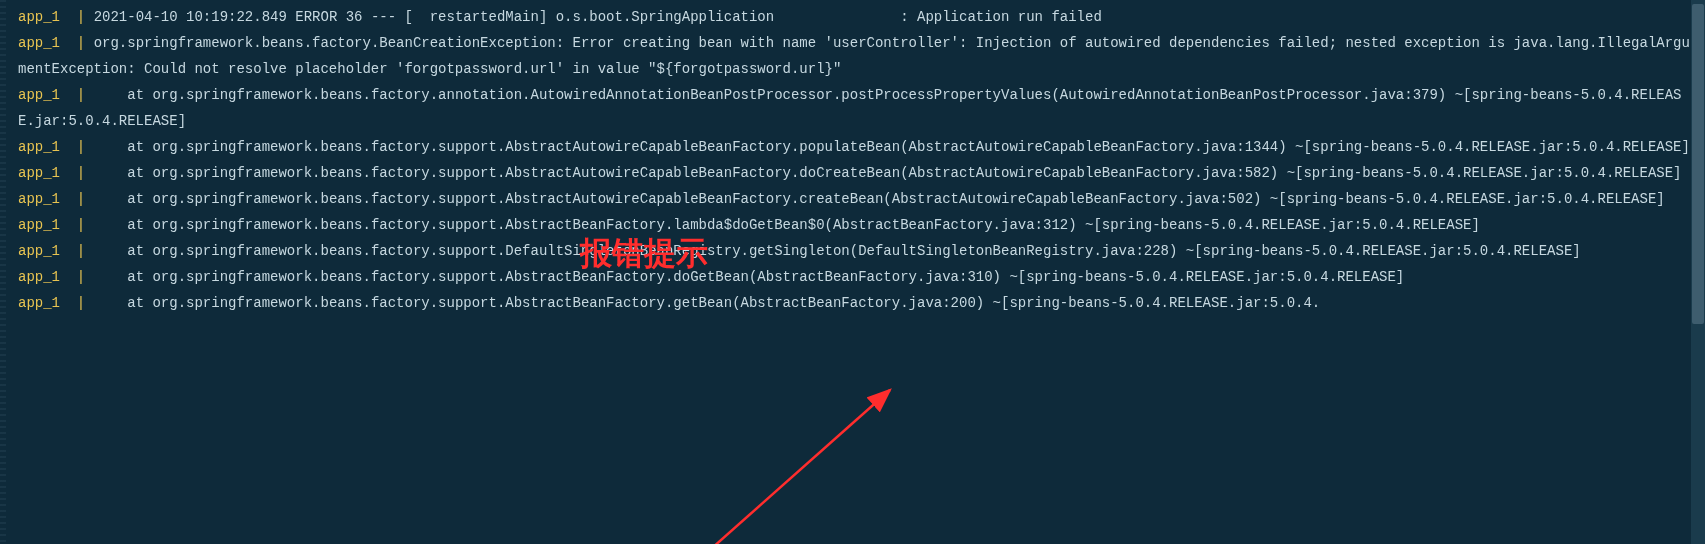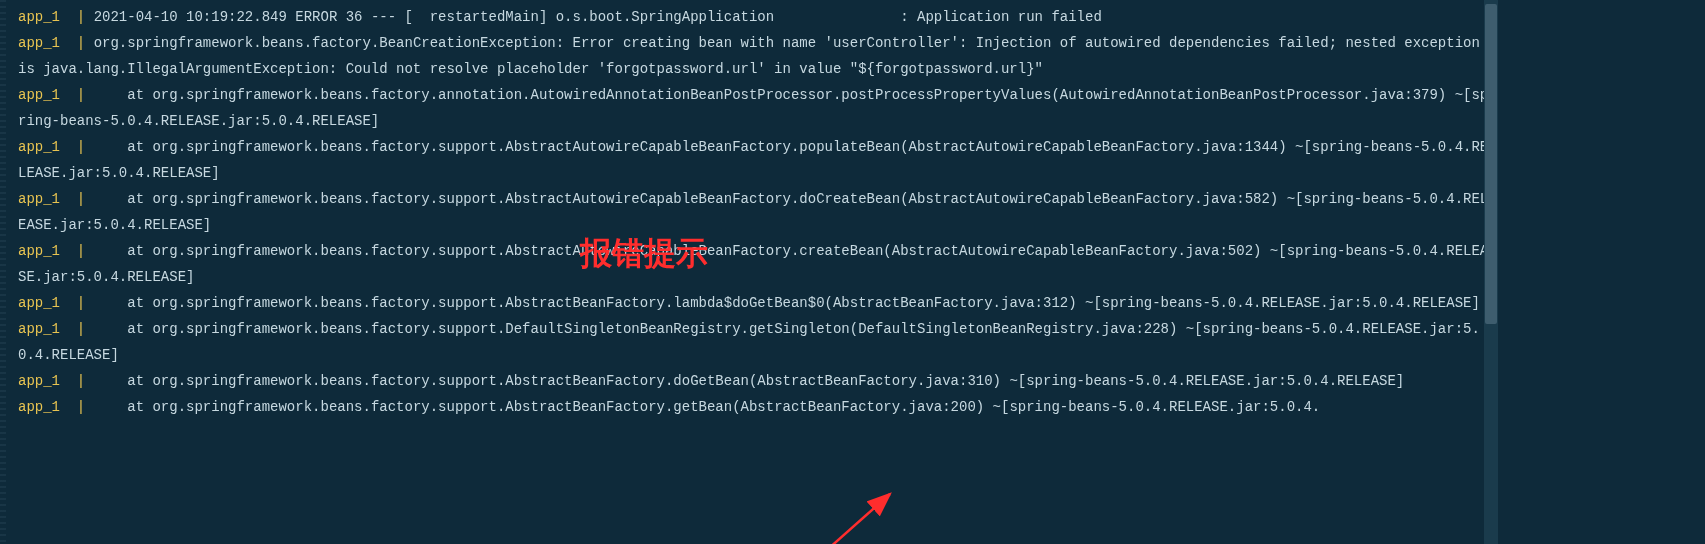--- a/index.html
+++ b/index.html
@@ -7,21 +7,21 @@
     padding: 0;
     background: #0e2a3a;
     color: #c6d8e0;
     font-family: Consolas, "Courier New", monospace;
     font-size: 14px;
     line-height: 26px;
     overflow: hidden;
   }
   .terminal {
     position: relative;
-    width: 1498px;
+    width: 1705px;
     height: 544px;
     box-sizing: border-box;
     padding: 4px 8px 4px 18px;
     background: #0e2a3a;
   }
   .lines {
     white-space: pre-wrap;
     word-break: break-all;
   }
   .logline { display: block; }

